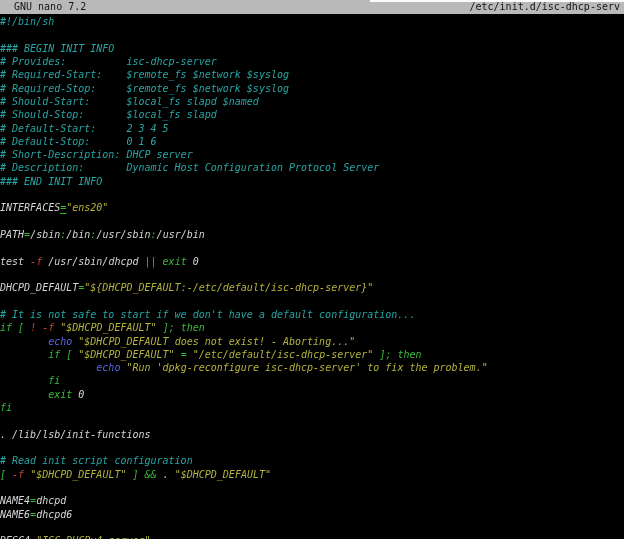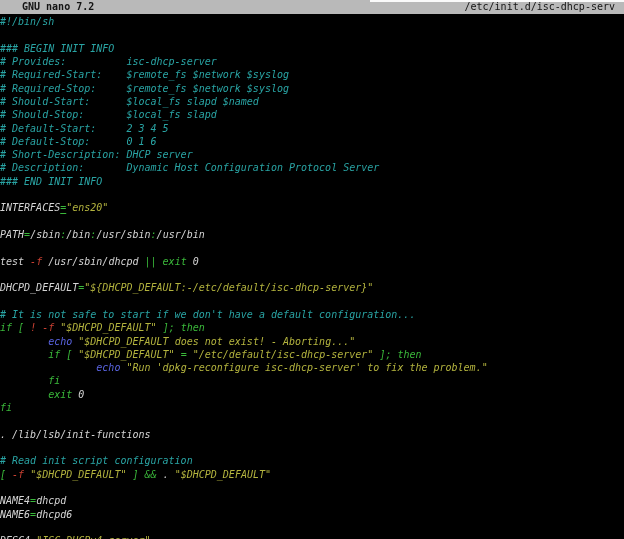--- a/index.html
+++ b/index.html
@@ -24,25 +24,25 @@
     height: 14px;
     line-height: 14px;
     background: var(--titlebar_bg, #b9b9b9);
     color: var(--titlebar_fg, #141414);
     display: flex;
     justify-content: space-between;
     white-space: pre;
     z-index: 1;
   }
   .titlebar .app {
-    padding-left: 22px;
-    font-weight: bold;
+    padding-left: 14px;
+    font-weight: normal;
   }
   .titlebar .file {
-    padding-right: 9px;
+    padding-right: 4px;
     margin-left: 8px;
   }
   .edge-artifact {
     position: absolute;
     top: 0;
     right: 0;
     width: 254px;
     height: 2px;
     background: var(--edge_artifact, #fafafa);
     z-index: 2;

